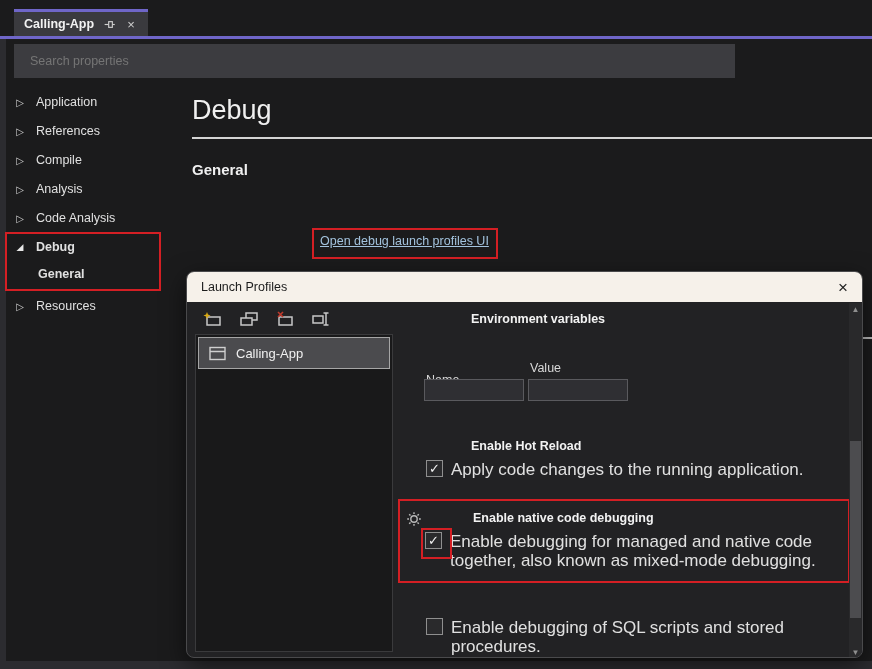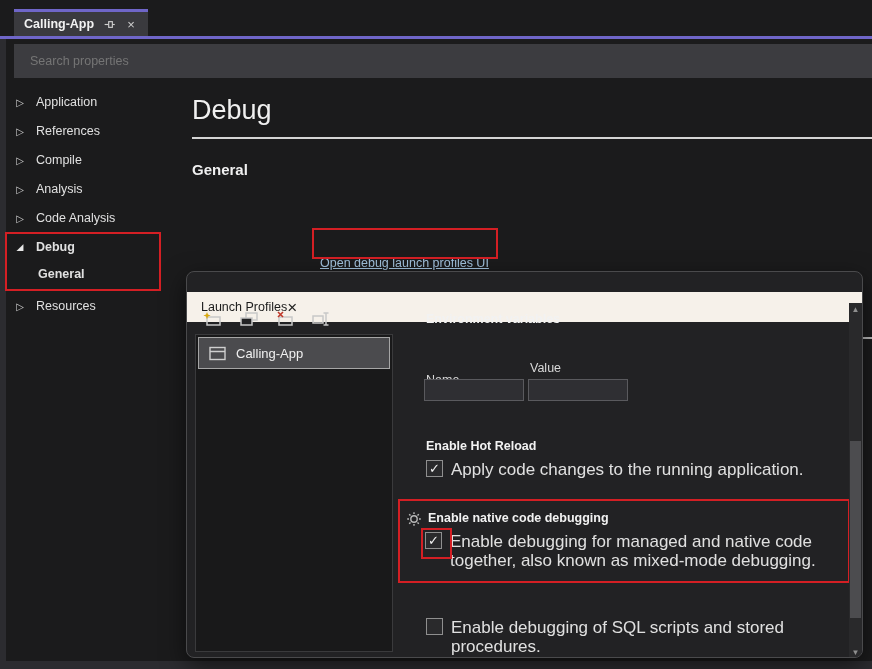--- a/index.html
+++ b/index.html
@@ -13,60 +13,60 @@
        display:flex;align-items:center;gap:8px;box-sizing:border-box;}
   .tab-title{font-size:12.5px;font-weight:bold;color:#f2f2f2;}
   .tab-icon{width:14px;height:14px;display:flex;align-items:center;justify-content:center;color:#cfcfcf;font-size:13px;}
   .accent-line{left:0;top:36px;width:872px;height:3px;background:#6f66c8;}
 
   
   .left-strip{left:0;top:39px;width:6px;height:630px;background:#2c2c30;}
   .bottom-strip{left:0;top:661px;width:872px;height:8px;background:#2c2c30;}
 
   
-  .search{left:14px;top:44px;width:858px;height:34px;background:#3c3c40;border:none;outline:none;
+  .search{left:14px;top:44px;width:721px;height:34px;background:#3c3c40;border:none;outline:none;
           color:#f9a8d4;font-size:12.5px;padding:0 16px;box-sizing:border-box;
           font-family:"Liberation Sans","DejaVu Sans",sans-serif;}
 
   
   .side-item{left:14px;height:22px;display:flex;align-items:center;gap:10px;font-size:12.5px;color:#e0e0e0;cursor:default;}
   .arrow{width:12px;font-size:10px;color:#cfcfcf;display:inline-block;text-align:center;}
   .arrow.exp{font-size:9px;color:#e8e8e8;}
   .side-item.bold .lbl{font-weight:bold;}
   .side-child{left:38px;}
   .redbox{border:2px solid #d41f24;background:transparent;pointer-events:none;}
 
   
   .page-title{left:192px;top:95px;font-size:27px;font-weight:400;color:#f0f0f0;}
   .hdr-divider{left:192px;top:137px;width:680px;height:2px;background:#d4d4d4;}
   .section-label{left:192px;top:161px;font-size:15px;font-weight:bold;color:#f0f0f0;}
   .section-desc{left:320px;top:160px;width:537px;font-size:12.5px;line-height:19px;color:#d8d8d8;}
-  .profiles-link{left:320px;top:234px;font-size:12.5px;color:#a3c3de;text-decoration:underline;cursor:pointer;margin-top:22px;}
+  .profiles-link{left:320px;top:234px;font-size:12.5px;color:#a3c3de;text-decoration:underline;cursor:pointer;}
   .link-redbox{left:312px;top:228px;width:182px;height:27px;}
   .nav-redbox{left:5px;top:232px;width:152px;height:55px;}
 
   .divider-fragment{left:862px;top:337px;width:10px;height:2px;background:#bdbdbd;}
 
   
   .dialog{left:186px;top:271px;width:677px;height:387px;background:#222224;border:1px solid #4a4a4c;
           border-radius:8px;box-sizing:border-box;box-shadow:0 8px 24px rgba(0,0,0,.55);overflow:hidden;}
   .dlg-titlebar{left:0;top:0;width:100%;height:30px;background:#f6f1ea;display:flex;align-items:center;
-                justify-content:flex-start;padding:0 14px;box-sizing:border-box;margin-top:20px;}
+                justify-content:space-between;padding:0 14px;box-sizing:border-box;}
   .dlg-title{font-size:12.5px;color:#1c1c1c;}
   .dlg-close{font-size:17px;color:#222;line-height:1;cursor:pointer;}
 
   .tool-icons{left:14px;top:36px;display:flex;gap:12px;}
   .tbtn{width:24px;height:22px;display:flex;align-items:center;justify-content:center;cursor:pointer;}
 
   .profile-list{left:8px;top:62px;width:198px;height:318px;background:#19191a;border:1px solid #3a3a3c;box-sizing:border-box;}
   .profile-item{margin:2px;height:32px;background:#4b4b4e;border:1px solid #a6a6a6;display:flex;align-items:center;
                 gap:10px;padding:0 10px;box-sizing:border-box;cursor:pointer;}
   .profile-name{font-size:13px;color:#f0f0f0;}
 
-  .panel-h{font-size:12.5px;font-weight:bold;color:#f2f2f2;}
+  .panel-h{font-size:12.5px;font-weight:bold;color:#f2f2f2;margin-left:45px;}
   .panel-t{font-size:12.5px;color:#d8d8d8;}
   .field-label{font-size:12.5px;color:#d8d8d8;}
   .env-input{width:100px;height:22px;background:#2f2f33;border:1px solid #5a5a5e;box-sizing:border-box;
              color:#e8e8e8;font-size:12px;padding:0 5px;outline:none;}
 
   .cbx{width:17px;height:17px;background:#2a2a2c;border:1px solid #8f8f8f;box-sizing:border-box;
        display:flex;align-items:center;justify-content:center;font-size:13px;color:#f2f2f2;cursor:pointer;flex:0 0 auto;}
   .cbx-row{display:flex;gap:8px;align-items:flex-start;}
   .cbx-label{font-size:17px;color:#e0e0e0;line-height:19px;}
 

